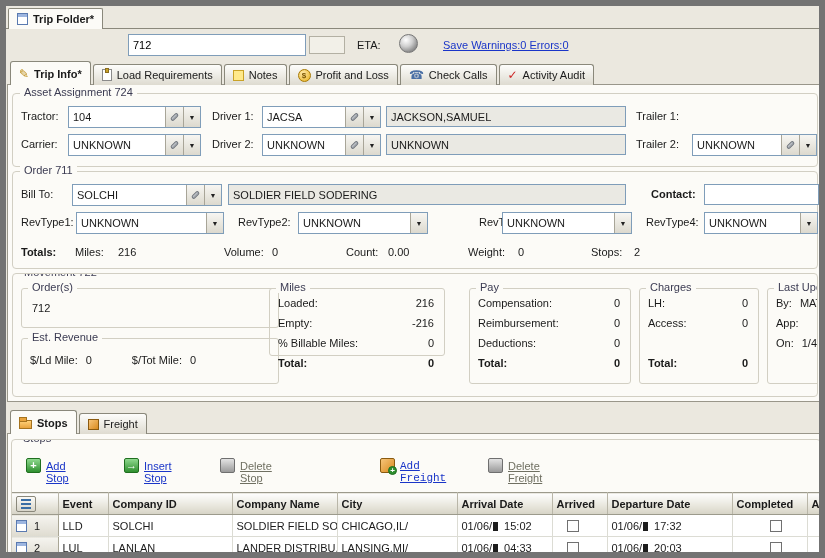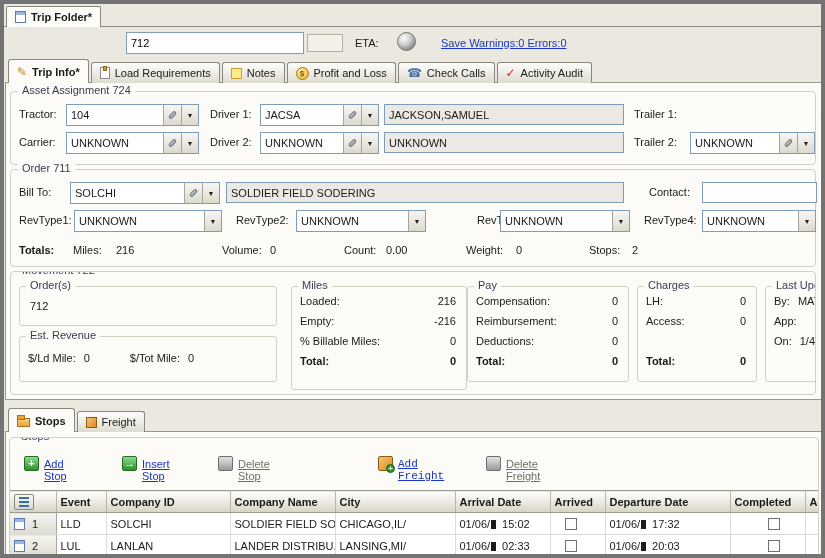--- a/index.html
+++ b/index.html
@@ -1,17 +1,17 @@
 <!DOCTYPE html>
 <html><head>
 <meta charset="utf-8">
 <style>
   * { box-sizing: border-box; }
   body { margin:0; font-family:"Liberation Sans","DejaVu Sans",sans-serif; font-size:11px; color:#1a1a1a; background:#fff; }
-  #window { position:relative; width:825px; height:558px; border:4px solid #737373; background:#ebe8df; overflow:hidden; }
+  #window { position:relative; width:825px; height:558px; border:6px solid #737373; background:#ebe8df; overflow:hidden; }
 
   
   #folder-tab { position:absolute; left:2px; top:2px; height:21px; padding:0 8px; background:#fcfbf7;
     border:1px solid #8a887b; border-bottom:none; border-radius:2px 2px 0 0; display:flex; align-items:center; gap:5px;
     font-weight:bold; z-index:3; }
   #top-sep { position:absolute; left:0; top:22px; right:0; height:1px; background:#8a887b; }
 
   .sheet-ico { display:inline-block; width:11px; height:12px; background:#fff; border:1px solid #5a7ab0; position:relative; flex:none; }
   .sheet-ico::before { content:""; position:absolute; left:0; right:0; top:0; height:3px; background:#9db6e0; }
 
@@ -79,42 +79,42 @@
   #lbl-trailer1 { left:623px; top:16px; } #combo-trailer1 { left:679px; top:12px; width:125px; }
   #clip-s { left:809px; top:16px; }
   #lbl-carrier { left:8px; top:44px; }  #combo-carrier { left:55px; top:40px; width:133px; }
   #lbl-driver2 { left:199px; top:44px; } #combo-driver2 { left:249px; top:40px; width:119px; }
   #field-driver2-name { left:373px; top:40px; width:240px; }
   #lbl-trailer2 { left:623px; top:44px; } #combo-trailer2 { left:679px; top:40px; width:125px; }
 
   
   #lbl-billto { left:8px; top:16px; } #combo-billto { left:59px; top:12px; width:150px; }
   #field-billto-name { left:215px; top:12px; width:398px; }
-  #lbl-contact { left:638px; top:16px; } #field-contact { position:absolute; left:691px; top:12px; width:115px; height:21px; border:1px solid #7f9db9; background:#fff; padding:0 4px; font:inherit; }
+  #lbl-contact { left:638px; top:16px;font-weight:bold; } #field-contact { position:absolute; left:691px; top:12px; width:115px; height:21px; border:1px solid #7f9db9; background:#fff; padding:0 4px; font:inherit; }
   #lbl-rt1 { left:8px; top:44px; }   #combo-rt1 { left:63px; top:40px; width:148px; }
   #lbl-rt2 { left:225px; top:44px; } #combo-rt2 { left:285px; top:40px; width:130px; }
   #lbl-rt3 { left:429px; top:44px;padding-left:37px; } #combo-rt3 { left:489px; top:40px; width:130px; }
   #lbl-rt4 { left:633px; top:44px; } #combo-rt4 { left:691px; top:40px; width:114px; }
   .tot { position:absolute; top:74px; white-space:nowrap; }
   #lbl-totals { left:8px; font-weight:bold; }
   #lbl-t-miles { left:62px; }  #val-t-miles { left:105px; }
   #lbl-t-vol { left:211px; }   #val-t-vol { left:259px; }
   #lbl-t-count { left:333px; } #val-t-count { left:375px; }
   #lbl-t-weight { left:455px; }#val-t-weight { left:505px; }
   #lbl-t-stops { left:578px; } #val-t-stops { left:621px; }
 
   
   .mbox { position:absolute; border:1px solid #d2cfc3; border-radius:3px; }
   .mbox .gcap { top:-8px; left:6px; }
   #box-orders { left:8px; top:14px; width:258px; height:40px; }
   #orders-value { position:absolute; left:10px; top:13px; }
   #box-est { left:8px; top:64px; width:258px; height:46px; }
   #est-row { position:absolute; left:8px; top:15px; white-space:nowrap; }
   #est-row .v1 { margin-left:8px; } #est-row .l2 { margin-left:40px; } #est-row .v2 { margin-left:8px; }
-  #box-miles { left:280px; top:14px; width:176px; height:104px; }
+  #box-miles { left:256px; top:14px; width:176px; height:68px; }
   #box-pay { left:456px; top:14px; width:162px; height:96px; }
   #box-charges { left:626px; top:14px; width:120px; height:96px; }
   #box-lastupdate { left:754px; top:14px; width:130px; height:96px; }
   .mrow { position:absolute; left:8px; right:10px; display:flex; justify-content:space-between; white-space:nowrap; }
   .mrow.r1 { top:8px; } .mrow.r2 { top:28px; } .mrow.r3 { top:48px; } .mrow.r4 { top:68px; font-weight:bold; }
   .lurow { position:absolute; left:8px; display:flex; gap:8px; white-space:nowrap; }
   .lurow.r1 { top:8px; } .lurow.r2 { top:28px; } .lurow.r3 { top:48px; }
 
   
   .linkrow { position:absolute; top:18px; height:18px; }
@@ -481,21 +481,21 @@
             <td class="rowhdr">
                 <span class="rowhdr-inner">
                   <span class="sheet-ico"></span>
                   <span>2</span>
                 </span>
               </td>
             <td>LUL</td>
             <td>LANLAN</td>
             <td>LANDER DISTRIBU...</td>
             <td>LANSING,MI/</td>
-            <td><span>01/06/</span><span class="yrbox"></span><span>02:33</span></td>
+            <td><span>01/06/</span><span class="yrbox"></span><span>04:33</span></td>
             <td><span class="checkbox cb-arr"></span></td>
             <td><span>01/06/</span><span class="yrbox"></span><span>20:03</span></td>
             <td><span class="checkbox cb-comp"></span></td>
             <td></td>
           </tr>
         </tbody>
       </table>
     </div>
   </div>
 

